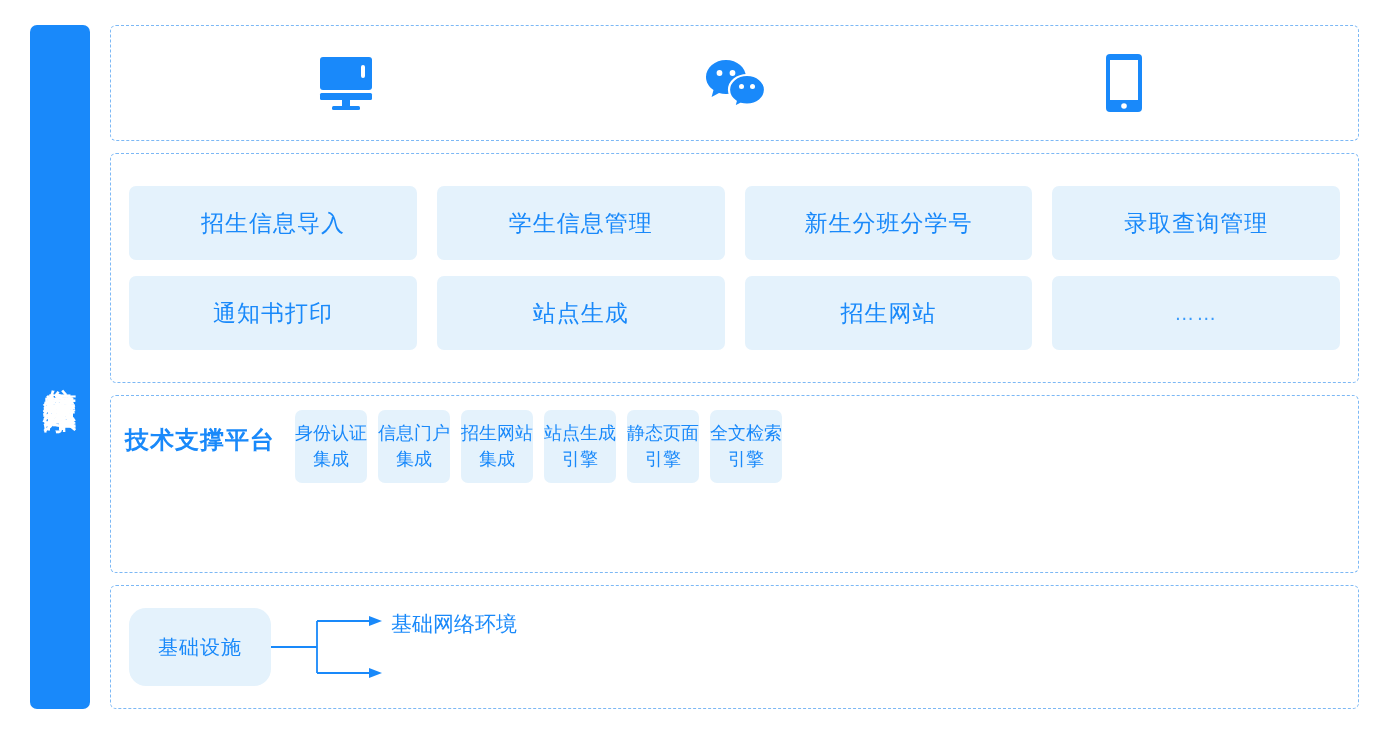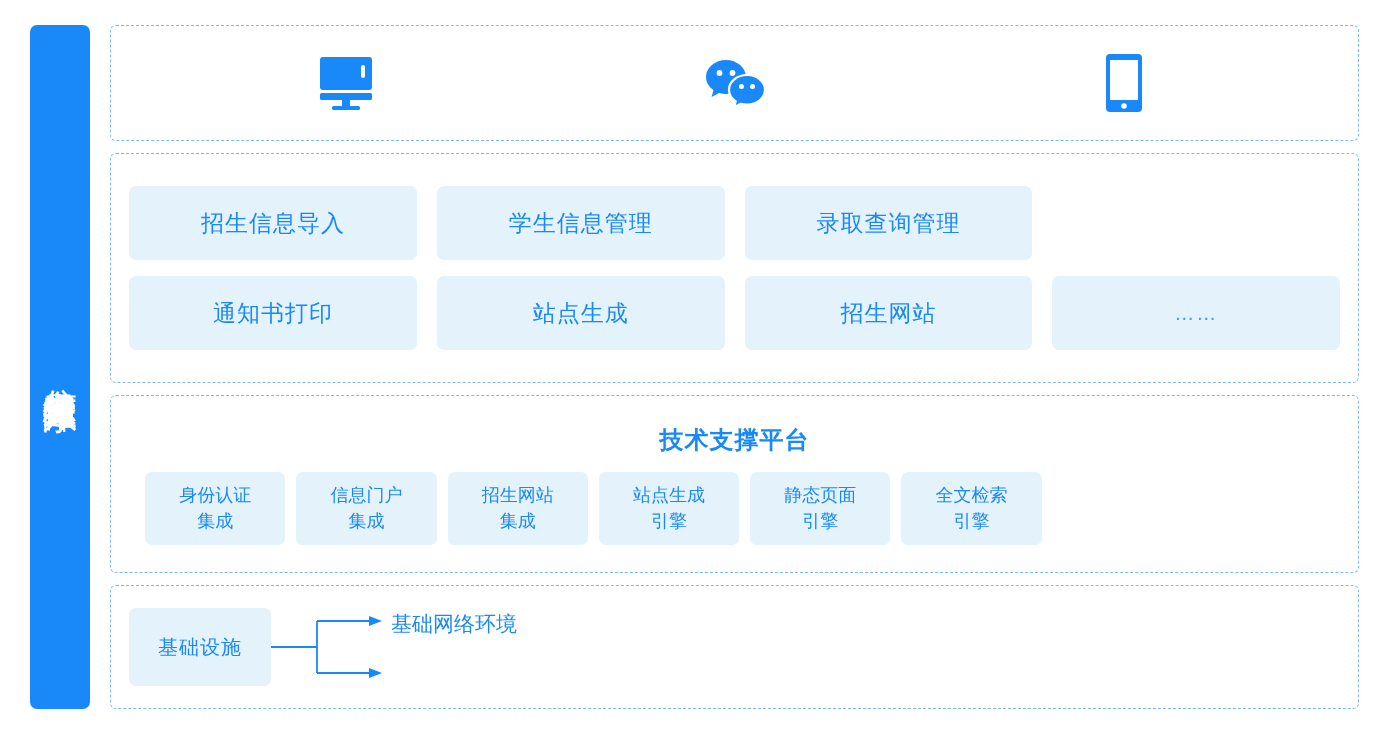--- a/index.html
+++ b/index.html
@@ -111,21 +111,21 @@
     color: #3a9bfb;
     font-size: 20px;
     letter-spacing: 2px;
   }
 
   
   .panel-support {
     height: 178px;
     padding: 14px 14px 18px;
     display: flex;
-    flex-direction: column;
+    flex-direction: row;
     box-sizing: border-box;
   }
   .support-title {
     text-align: center;
     color: #1989fa;
     font-size: 24px;
     font-weight: bold;
     letter-spacing: 1px;
     margin: 14px 0 16px;
   }
@@ -156,21 +156,21 @@
     align-items: center;
     padding: 0 18px;
     min-height: 0;
   }
   .infra-inner {
     display: flex;
     align-items: center;
   }
   .infra-box {
     background: #e4f2fc;
-    border-radius: 7px;
+    border-radius: 17px;
     width: 142px;
     height: 78px;
     display: flex;
     align-items: center;
     justify-content: center;
     color: #1989fa;
     font-size: 20px;
     letter-spacing: 1px;
     flex: 0 0 auto;
   }
@@ -237,20 +237,21 @@
         </svg>
       </div>
 
     </div>
 
     <div class="panel panel-apps">
 
       <div class="app-row">
         <div class="app-tile">招生信息导入</div>
         <div class="app-tile">学生信息管理</div>
+        <div class="app-tile">新生分班分学号</div>
         <div class="app-tile">录取查询管理</div>
       </div>
 
       <div class="app-row">
         <div class="app-tile">通知书打印</div>
         <div class="app-tile">站点生成</div>
         <div class="app-tile">招生网站</div>
         <div class="app-tile is-ellipsis">……</div>
       </div>
 

